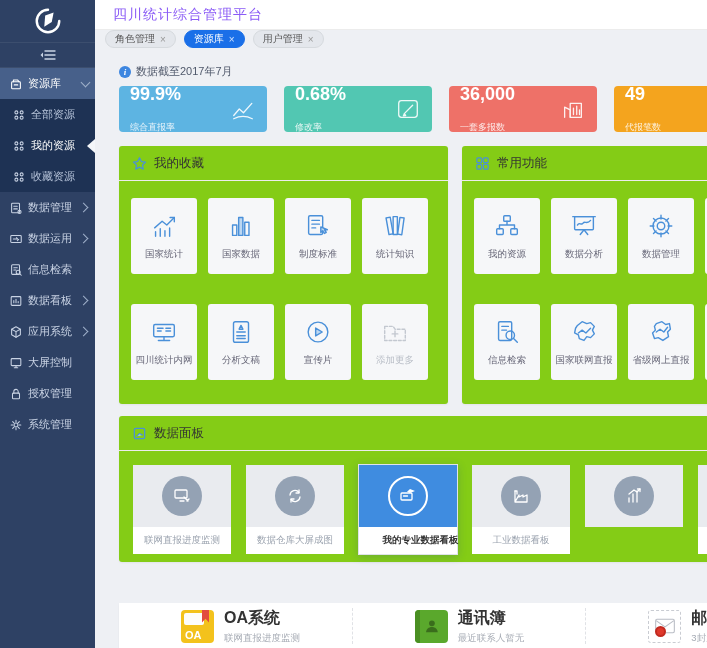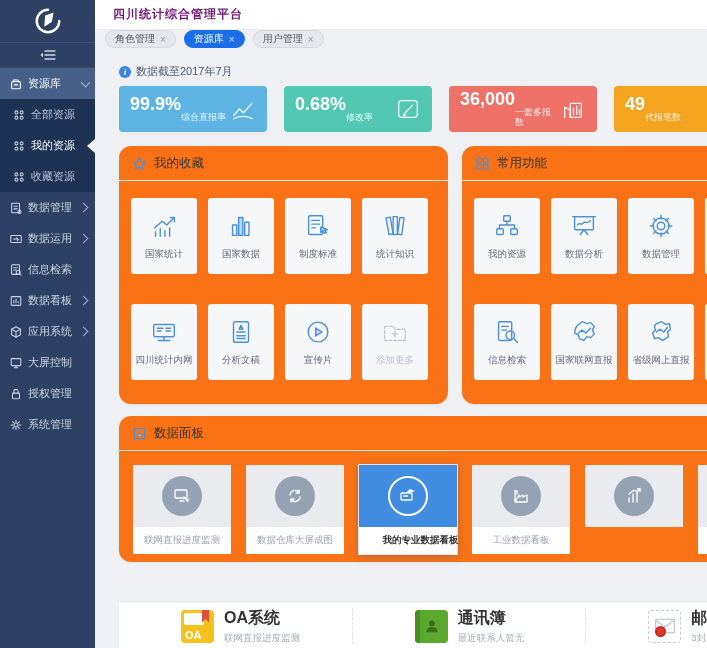--- a/index.html
+++ b/index.html
@@ -26,46 +26,46 @@
     border-top:7px solid transparent; border-bottom:7px solid transparent; border-right:8px solid #f4f6f9; }
   .chev { width:7px; height:7px; border-right:1.4px solid #9fb0ca; border-bottom:1.4px solid #9fb0ca; flex:none; }
   .chev.down { transform:rotate(45deg); margin-top:-3px; }
   .chev.right { transform:rotate(-45deg); margin-right:2px; }
   .si { width:14px; height:14px; stroke:#c9d3e4; fill:none; stroke-width:1.2; stroke-linecap:round; stroke-linejoin:round; }
   .parent-active .si { stroke:#fff; }
 
   
   .main { width:612px; flex:none; display:flex; flex-direction:column; }
   .header { height:30px; background:#fff; display:flex; align-items:center; padding:0 18px; border-bottom:1px solid #ececec; }
-  .title { font-size:12px; font-weight:bold; color:#701a75; letter-spacing:1px; }
+  .title { font-size:14px; font-weight:normal; color:#8b5cf6; letter-spacing:1px; }
   .tabbar { height:27px; display:flex; gap:8px; padding:0 10px; background:#eef0f4; }
   .tab { height:18px; border-radius:9px; padding:0 9px; display:flex; align-items:center; gap:5px;
          font-size:10px; background:#e4e7ec; border:1px solid #d6dade; color:#555; cursor:pointer; }
   .tab .tab-close { font-size:10px; color:#999; cursor:pointer; }
   .tab.active { background:#1a6fe8; border-color:#1a6fe8; color:#fff; }
   .tab.active .tab-close { color:#cfe2ff; }
 
   .content { flex:1; padding:5px 0 0 24px; overflow:hidden; }
 
   .info-line { display:flex; align-items:center; gap:5px; font-size:11px; color:#50596b; margin:2px 0 7px; }
   .info-icon { width:12px; height:12px; border-radius:50%; background:#3d86e0; color:#fff; font-size:9px;
                font-style:italic; font-weight:bold; display:flex; align-items:center; justify-content:center; font-family:"Liberation Serif",serif; }
 
   
   .cards { display:flex; gap:17px; margin-bottom:14px; width:660px; }
   .card { width:148px; height:46px; flex:none; border-radius:4px; color:#fff;
           display:flex; align-items:center; justify-content:space-between; padding:0 11px; cursor:pointer; }
-  .card-text { display:flex; flex-direction:row; line-height:1.1; }
+  .card-text { display:flex; flex-direction:column; line-height:1.1; }
   .card-value { font-size:18px; font-weight:bold; }
   .card-label { font-size:9px; opacity:.85; margin-top:18px; }
   .cicon { width:26px; height:26px; stroke:#fff; fill:none; stroke-width:1.4; stroke-linecap:round; stroke-linejoin:round; opacity:.9; }
 
   
   .panels-row { display:flex; gap:14px; margin-bottom:12px; }
-  .panel { background:#f97316; border-radius:12px; box-shadow:0 1px 2px rgba(0,0,0,.05); }
+  .panel { background:#84cc16; border-radius:3px; box-shadow:0 1px 2px rgba(0,0,0,.05); }
   .panel.half { width:329px; height:258px; flex:none; }
   .panel-header { height:35px; display:flex; align-items:center; gap:7px; padding:0 13px;
                   border-bottom:1px solid #ececec; font-size:12.5px; color:#333; }
   .hicon { width:15px; height:15px; stroke:#4a90d9; fill:none; stroke-width:1.3; stroke-linecap:round; stroke-linejoin:round; flex:none; }
   .tile-grid { display:grid; grid-template-columns:repeat(4,66px); gap:30px 11px; padding:17px 12px; }
   .tile { width:66px; height:76px; background:#f6f7f9; border-radius:3px; cursor:pointer;
           display:flex; flex-direction:column; align-items:center; justify-content:center; gap:7px; }
   .ticon { width:30px; height:30px; stroke:#4a90d9; fill:none; stroke-width:1.5; stroke-linecap:round; stroke-linejoin:round; }
   .tile .tlabel { font-size:9.5px; color:#667; white-space:nowrap; }
   .tile.muted .ticon { stroke:#c3c8d0; }

